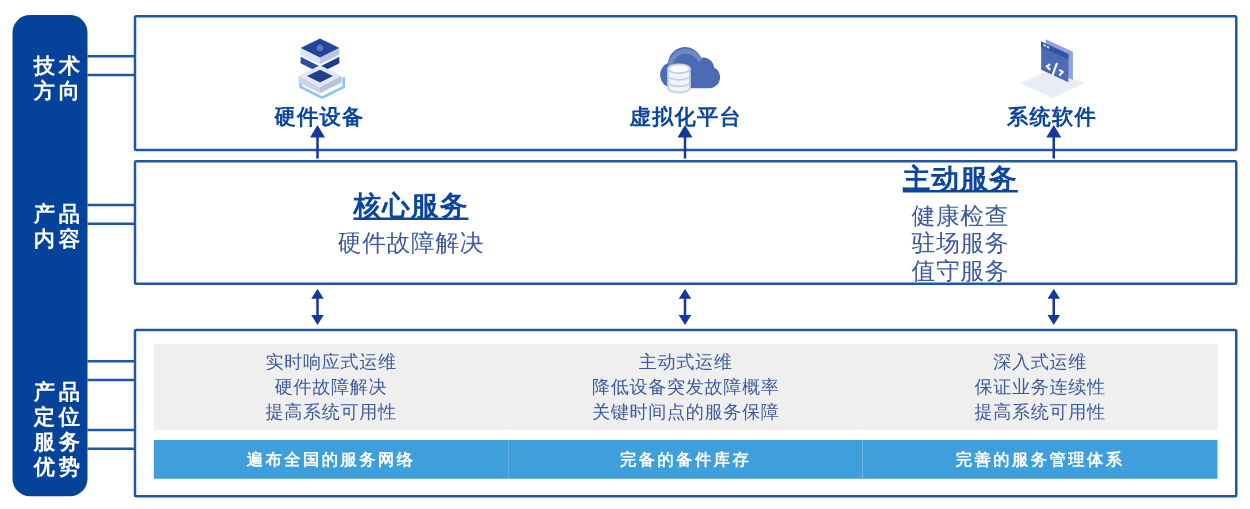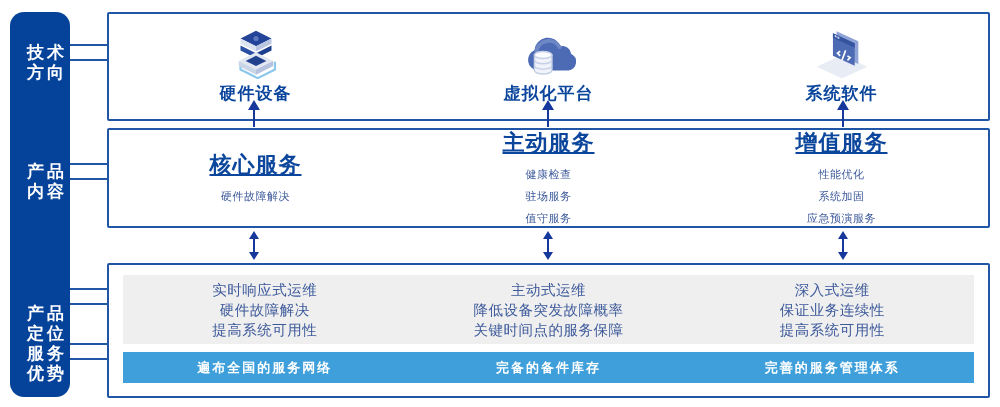--- a/index.html
+++ b/index.html
@@ -33,21 +33,21 @@
   .row-tech{top:12px;height:109px;display:flex;}
   .row-products{top:128px;height:100px;display:flex;}
   .row-positioning{top:263px;height:135px;display:flex;padding:10px 14px 13px 14px;}
 
   .tech-col{flex:1;display:flex;flex-direction:column;align-items:center;justify-content:center;}
   .tech-col .icon{height:50px;display:flex;align-items:flex-end;justify-content:center;}
   .tech-label{margin-top:3px;font-size:17px;font-weight:bold;color:var(--heading-text);letter-spacing:1px;}
 
   .prod-col{flex:1;display:flex;flex-direction:column;align-items:center;justify-content:center;}
   .prod-heading{font-size:22px;font-weight:bold;color:var(--heading-text);letter-spacing:1px;margin-bottom:5px;text-decoration:underline;}
-  .prod-item{font-size:11px;color:var(--body-text);line-height:22px;letter-spacing:0.5px;}
+  .prod-item{font-size:19px;color:var(--body-text);line-height:22px;letter-spacing:0.5px;}
 
   .pos-col{flex:1;display:flex;flex-direction:column;}
   .gray-panel{height:70px;background:var(--gray-panel);display:flex;flex-direction:column;
     align-items:center;justify-content:center;}
   .gray-line{font-size:14.5px;color:var(--body-text);line-height:20px;letter-spacing:0.5px;}
   .banner{margin-top:8px;height:31px;background:var(--banner-bg);display:flex;
     align-items:center;justify-content:center;color:var(--banner-text);
     font-size:13px;font-weight:bold;letter-spacing:2px;}
 
   
@@ -152,26 +152,20 @@
     <div class="prod-col">
       <div class="prod-heading">核心服务</div>
       <div class="prod-item">硬件故障解决</div>
     </div>
     <div class="prod-col">
       <div class="prod-heading">主动服务</div>
       <div class="prod-item">健康检查</div>
       <div class="prod-item">驻场服务</div>
       <div class="prod-item">值守服务</div>
     </div>
-    <div class="prod-col">
-      <div class="prod-heading">增值服务</div>
-      <div class="prod-item">性能优化</div>
-      <div class="prod-item">系统加固</div>
-      <div class="prod-item">应急预演服务</div>
-    </div>
   </div>
 
   <div class="arrow-row gap2">
     <div class="cell">
       <svg width="12" height="29" viewBox="0 0 12 29">
         <polygon points="6,0 11,8 1,8" fill="#16379B"></polygon>
           <rect x="5" y="7" width="2" height="15" fill="#16379B"></rect>
           <polygon points="6,29 11,21 1,21" fill="#16379B"></polygon>
       </svg>
     </div>

